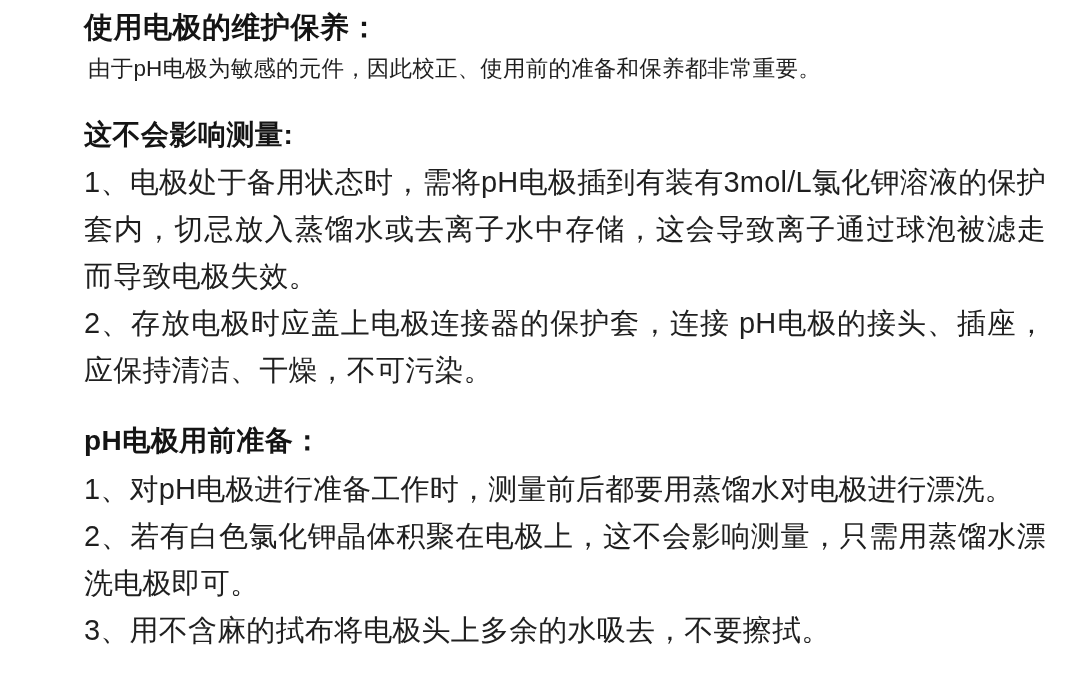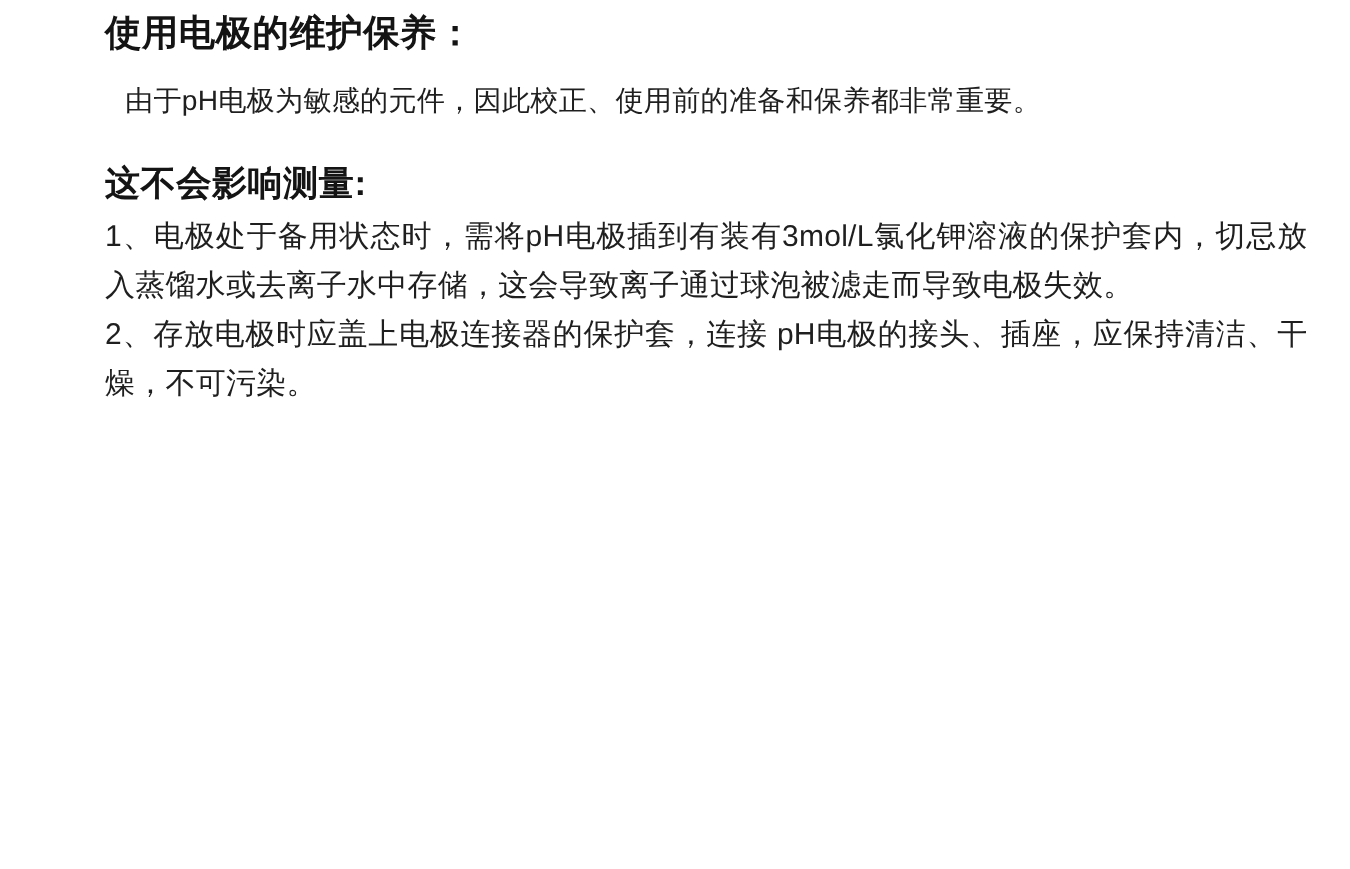--- a/index.html
+++ b/index.html
@@ -36,28 +36,28 @@
     font-size: 28px;
     font-weight: bold;
     letter-spacing: 0.5px;
     line-height: 1.35;
     margin: 0 0 6px 0;
     color: #141414;
   }
   .para {
     font-size: 22.5px;
     line-height: 1.62;
-    margin: 16px;
+    margin: 4px;
     color: #1f1f1f;
     letter-spacing: 0.2px;
     text-align: justify;
     text-justify: inter-ideograph;
   }
   .list-item {
-    font-size: 24px;
+    font-size: 29px;
     line-height: 1.62;
     margin: 0;
     color: #1f1f1f;
     letter-spacing: 0.2px;
     text-align: justify;
     text-justify: inter-ideograph;
   }
   .gap-block {
     height: 28px;
   }
@@ -78,14 +78,20 @@
   <div class="gap-block"></div>
 
   <div class="section">
     <h2 class="heading-2">这不会影响测量:</h2>
     <p class="list-item">1、电极处于备用状态时，需将pH电极插到有装有3mol/L氯化钾溶液的保护套内，切忌放入蒸馏水或去离子水中存储，这会导致离子通过球泡被滤走而导致电极失效。</p>
     <p class="list-item">2、存放电极时应盖上电极连接器的保护套，连接 pH电极的接头、插座，应保持清洁、干燥，不可污染。</p>
   </div>
 
   <div class="gap-block"></div>
 
+  <div class="section">
+    <h2 class="heading-2">pH电极用前准备：</h2>
+    <p class="list-item">1、对pH电极进行准备工作时，测量前后都要用蒸馏水对电极进行漂洗。</p>
+    <p class="list-item">2、若有白色氯化钾晶体积聚在电极上，这不会影响测量，只需用蒸馏水漂洗电极即可。</p>
+    <p class="list-item">3、用不含麻的拭布将电极头上多余的水吸去，不要擦拭。</p>
+  </div>
 
 </div>
 
 </body></html>

